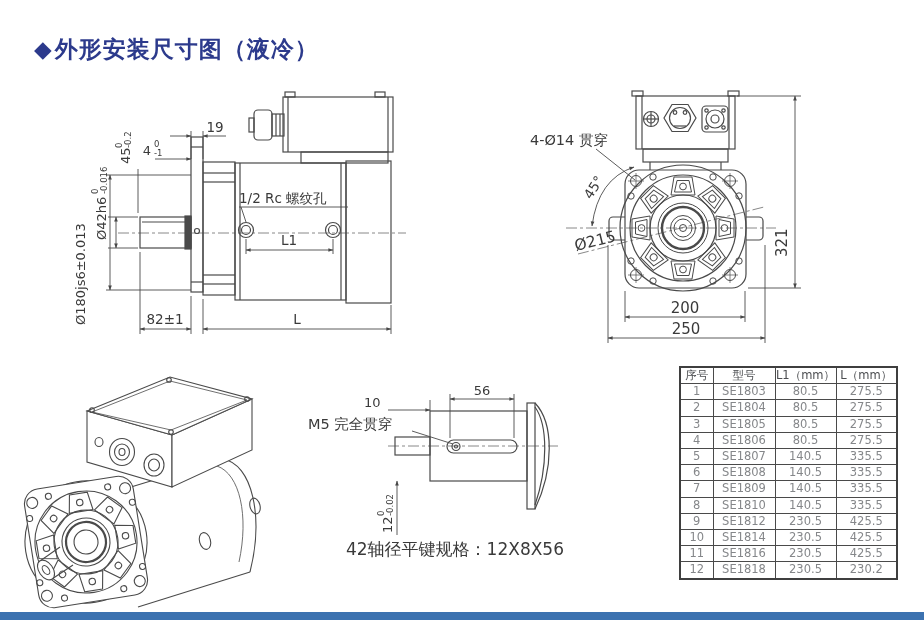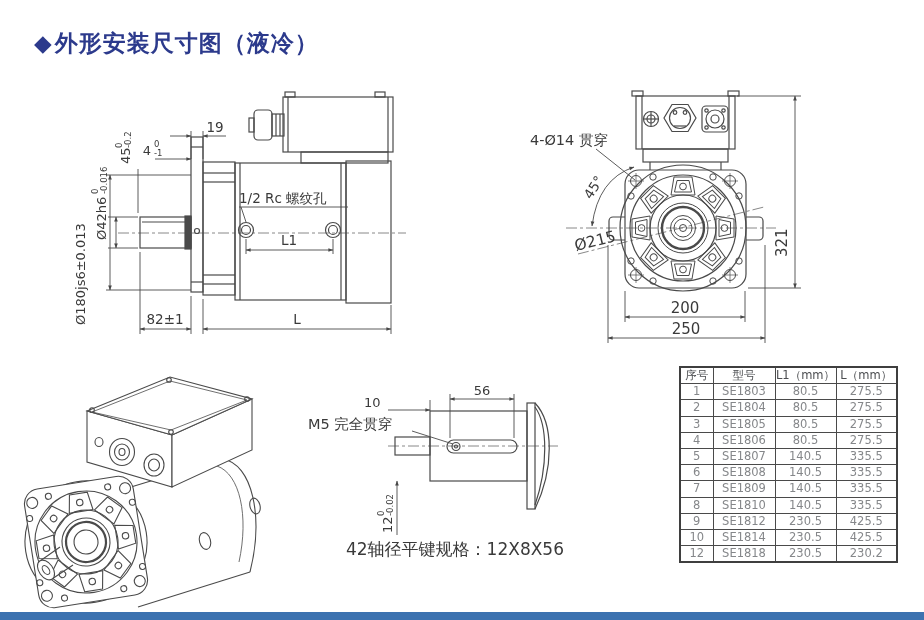--- a/index.html
+++ b/index.html
@@ -1,21 +1,21 @@
 <!DOCTYPE html>
 <html><head>
 <meta charset="utf-8">
 <style>
   html,body{margin:0;padding:0;}
   body{
     width:924px;height:620px;position:relative;overflow:hidden;background:#ffffff;
     font-family:"DejaVu Sans","Liberation Sans",sans-serif;
   }
   .title{
-    position:absolute;left:34px;top:28px;font-size:23px;font-weight:bold;
+    position:absolute;left:34px;top:34px;font-size:23px;font-weight:bold;
     color:#2c3a8c;letter-spacing:1px;white-space:nowrap;
   }
   .title .bullet{margin-right:2px;}
   svg{position:absolute;overflow:visible;}
   #sv{left:58px;top:85px;}
   #fv{left:528px;top:85px;}
   #iso{left:12px;top:366px;}
   #kd{left:300px;top:383px;}
   .txt text{fill:#3a3a3a;stroke:none;font-family:"DejaVu Sans","Liberation Sans",sans-serif;}
   .cl{stroke-dasharray:11 3 3 3;stroke:#6a6a6a;stroke-width:0.8;}
@@ -449,20 +449,26 @@
           <td>230.5</td>
           <td>425.5</td>
         </tr>
         <tr>
           <td>10</td>
           <td>SE1814</td>
           <td>230.5</td>
           <td>425.5</td>
         </tr>
         <tr>
+          <td>11</td>
+          <td>SE1816</td>
+          <td>230.5</td>
+          <td>425.5</td>
+        </tr>
+        <tr>
           <td>12</td>
           <td>SE1818</td>
           <td>230.5</td>
           <td>230.2</td>
         </tr>
       </tbody>
   </table>
 </div>
 
 <div class="footer-bar"></div>

